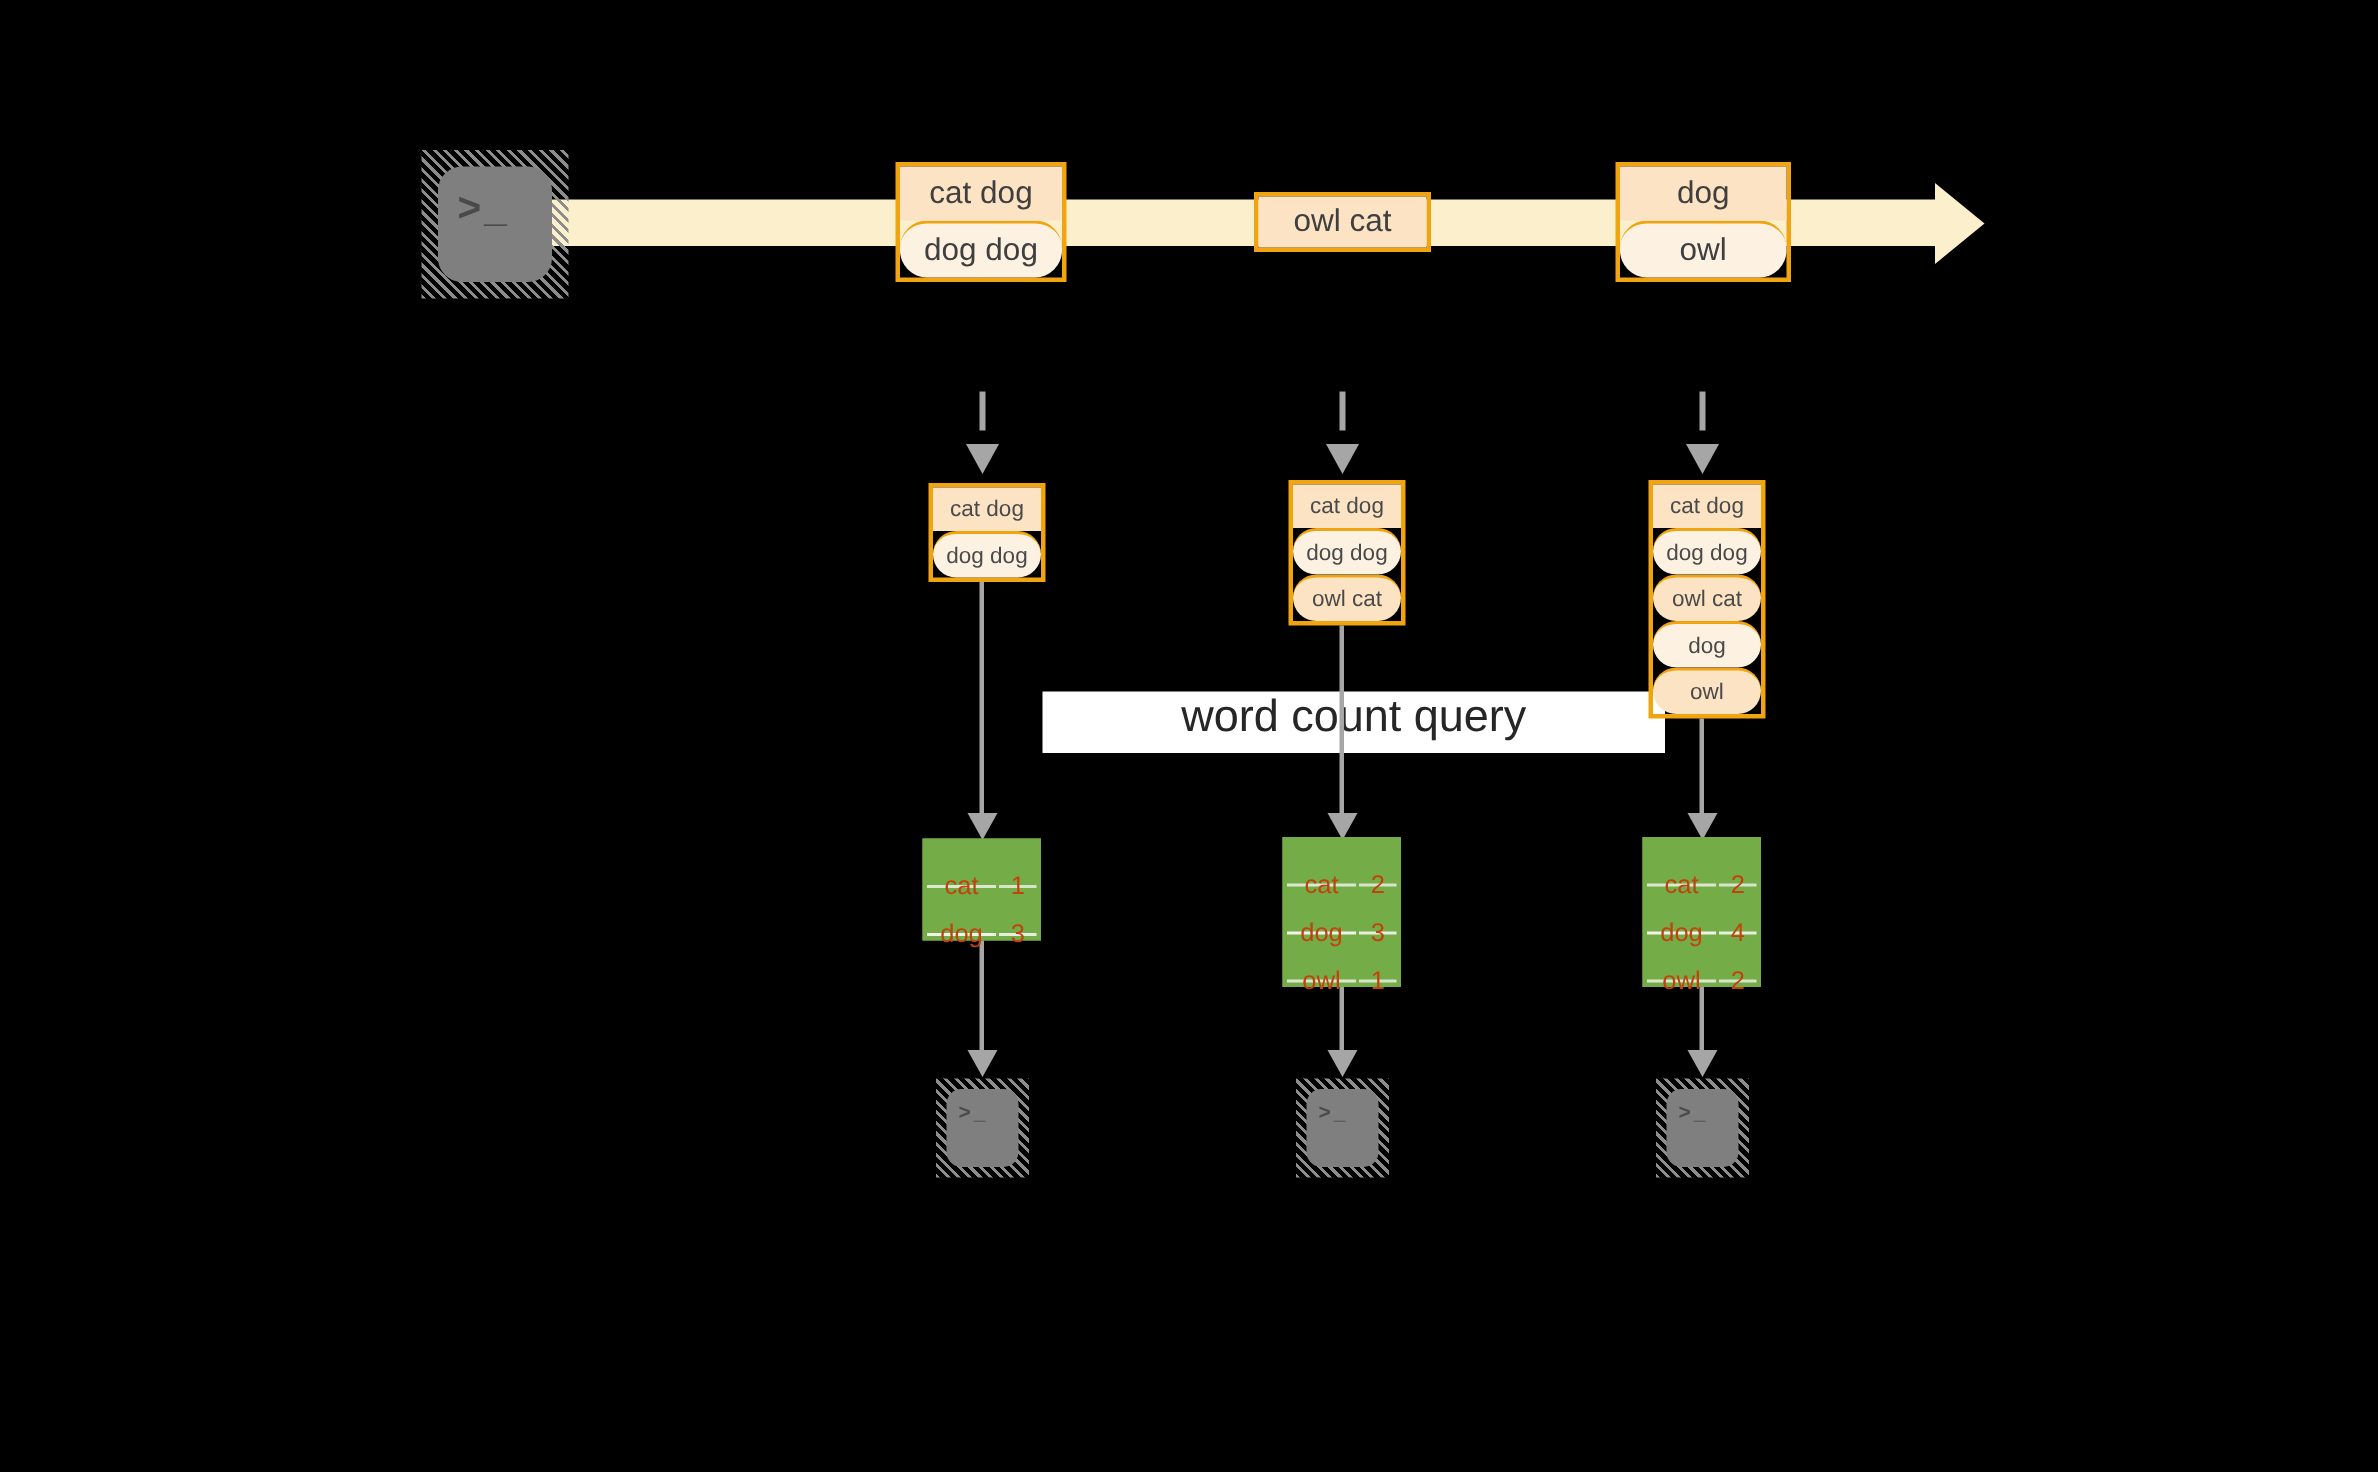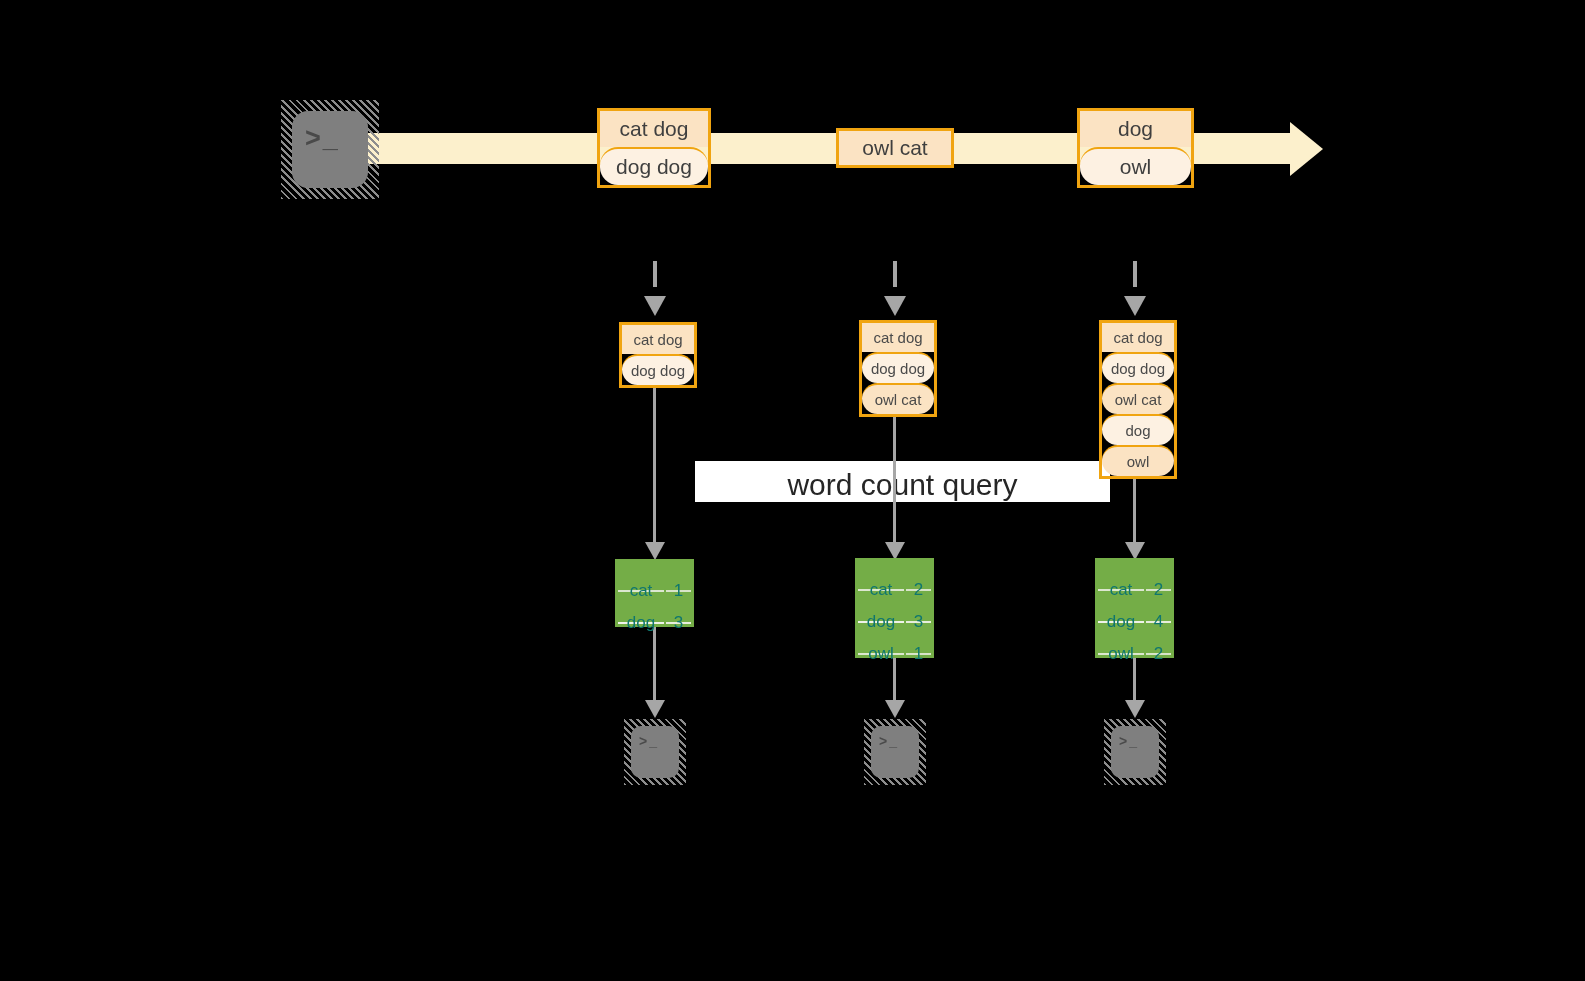--- a/index.html
+++ b/index.html
@@ -29,25 +29,25 @@
   .fill-b{background:#fdf1e2;}
   
   .dash{position:absolute;width:4px;background:#a6a6a6;z-index:2;}
   .vline{position:absolute;width:3px;background:#a6a6a6;z-index:2;}
   .head-lg{position:absolute;width:0;height:0;z-index:2;
     border-left:11px solid transparent;border-right:11px solid transparent;border-top:20px solid #a6a6a6;}
   .head-sm{position:absolute;width:0;height:0;z-index:2;
     border-left:10px solid transparent;border-right:10px solid transparent;border-top:18px solid #a6a6a6;}
   
   .query-band{position:absolute;left:695px;top:461px;width:415px;height:41px;background:#ffffff;z-index:1;
-    display:flex;align-items:flex-end;justify-content:center;font-size:30px;color:#262626;}
+    display:flex;align-items:flex-start;justify-content:center;font-size:30px;color:#262626;}
   
   .gtable{position:absolute;display:grid;grid-template-columns:46px 25px;gap:2px;grid-auto-rows:30px;
     background:#74ad47;border:3px solid #74ad47;z-index:3;}
-  .gcell{display:flex;align-items:center;justify-content:center;font-size:17px;color:#0f766e;margin-top:28px;}
+  .gcell{display:flex;align-items:center;justify-content:center;font-size:17px;color:#c2410c;margin-top:28px;}
   .gw-a{background:#dce7d0;} .gn-a{background:#d8e4c9;}
   .gw-b{background:#eff3ea;} .gn-b{background:#e7eedd;}
 </style>
 </head>
 <body>
 
 <div class="canvas">
 
   <div class="stream-band"></div>
   <div class="stream-head"></div>

